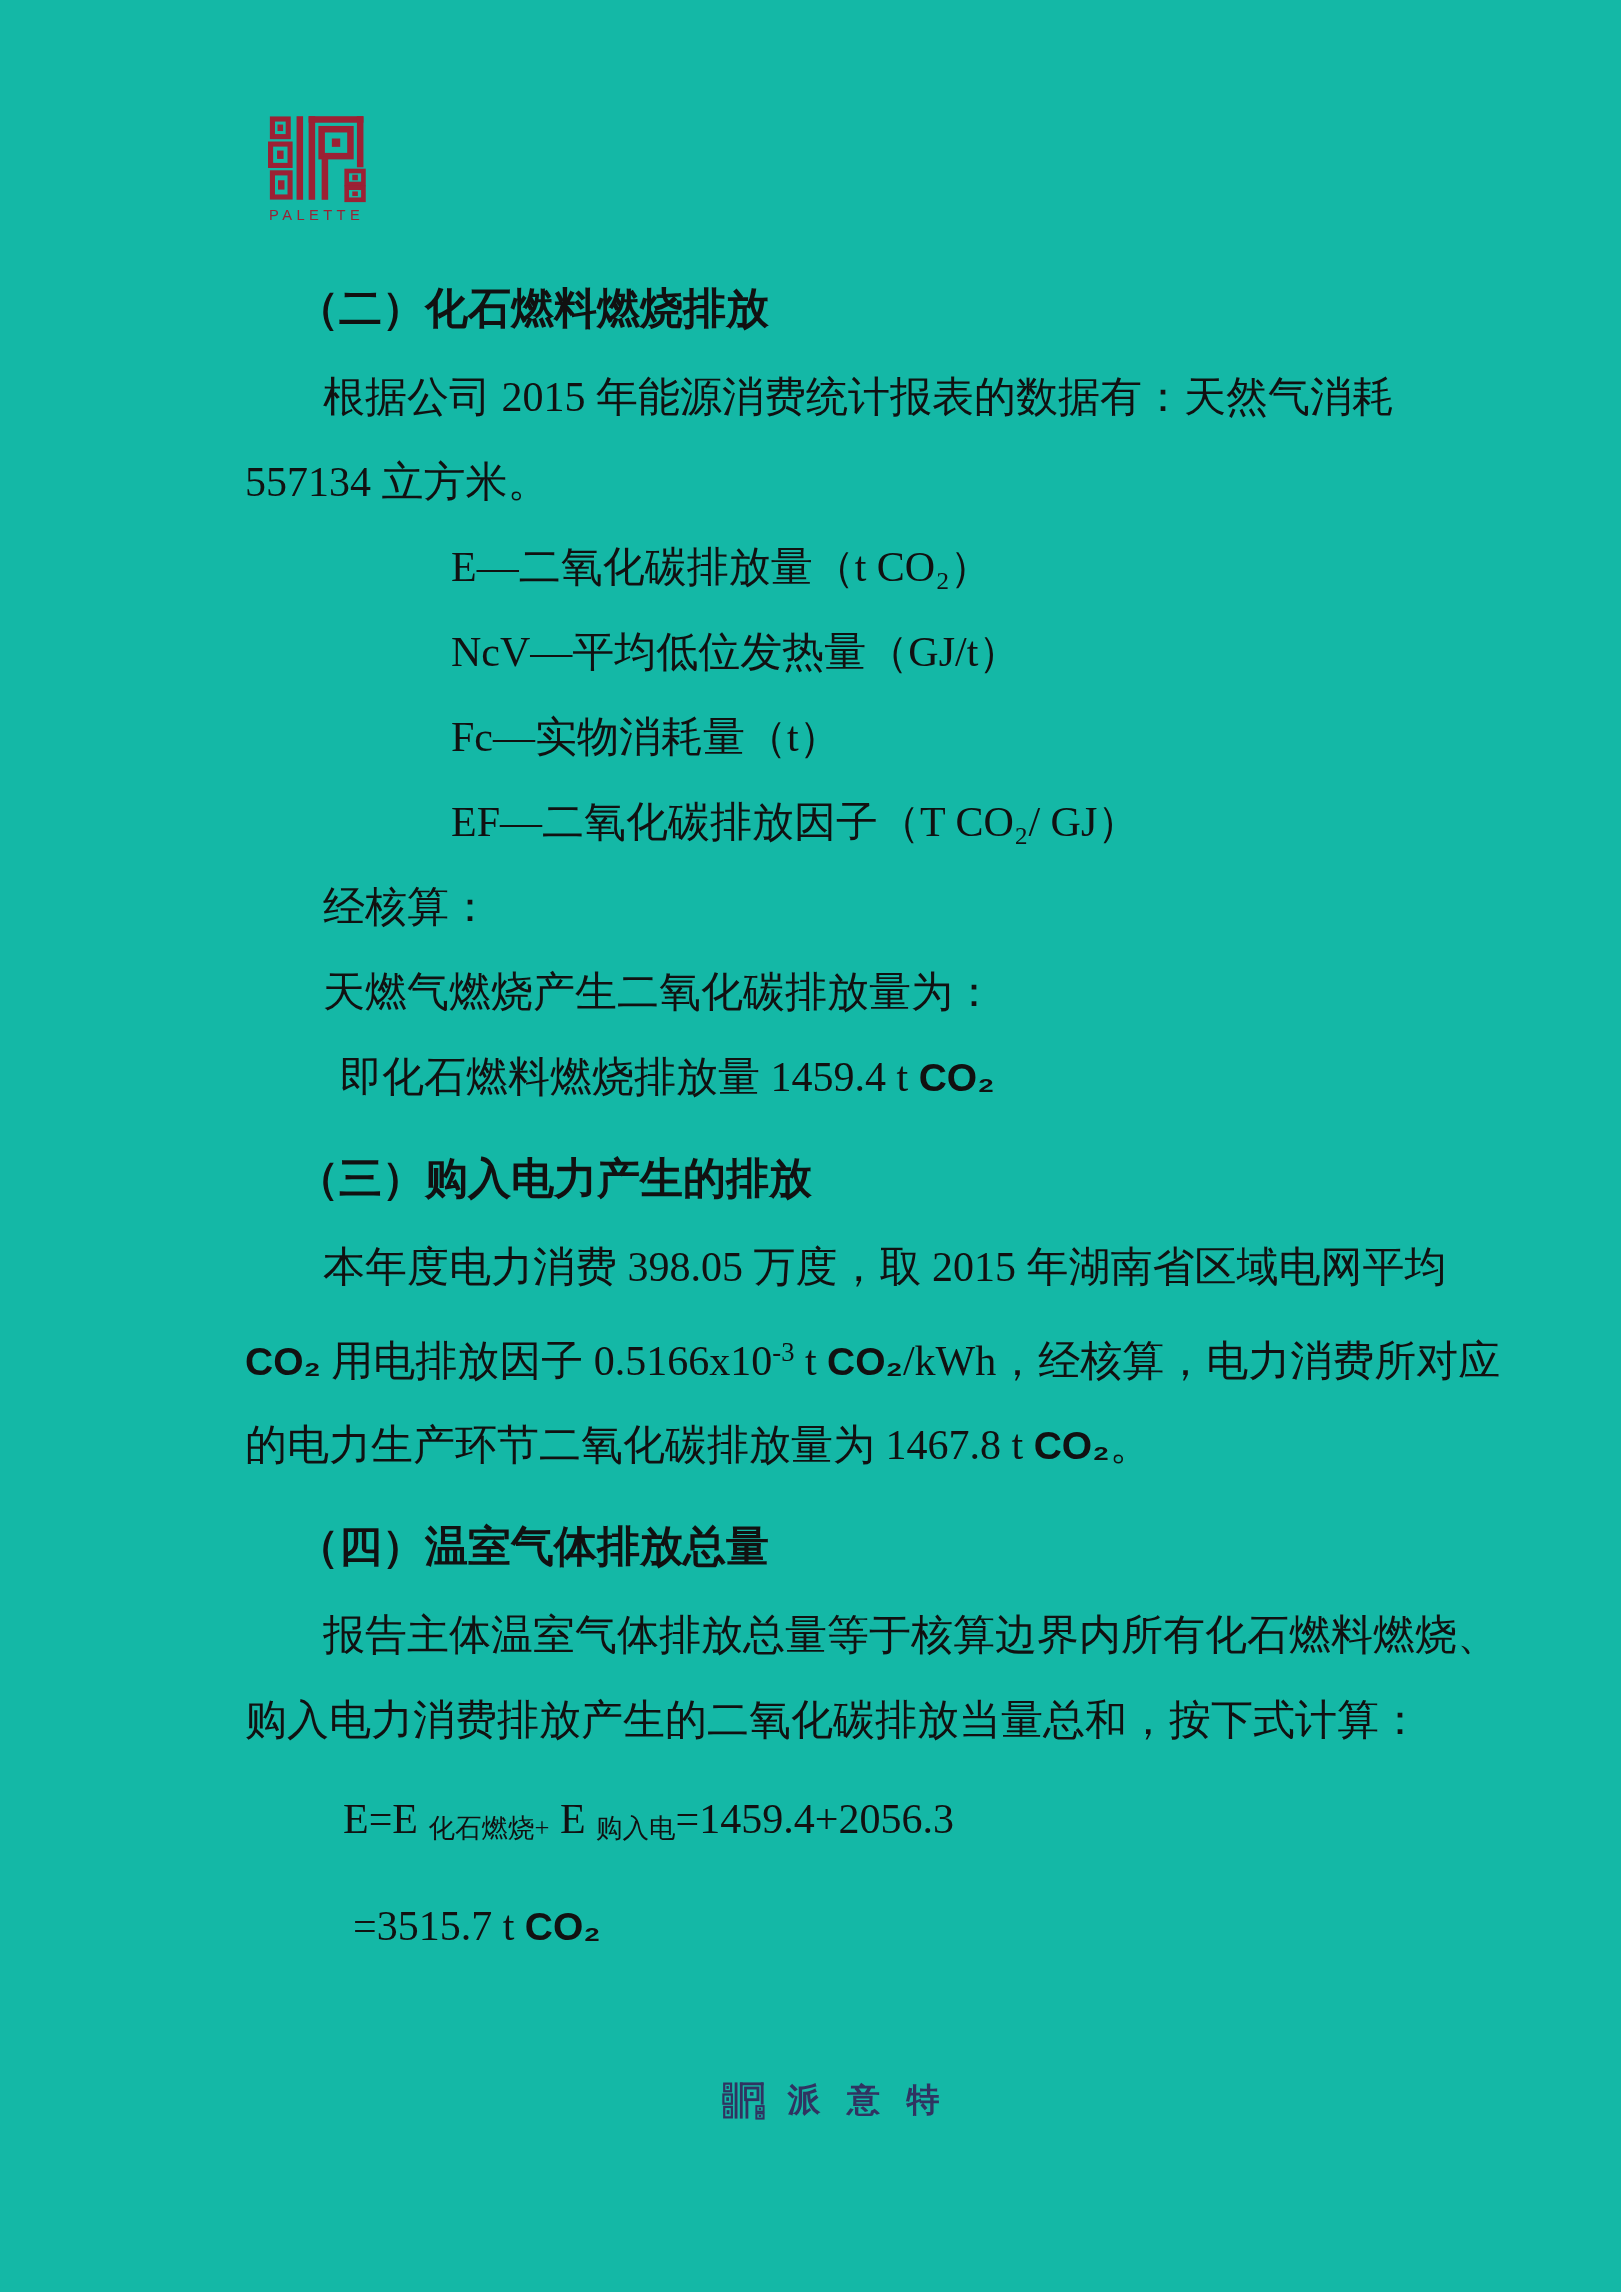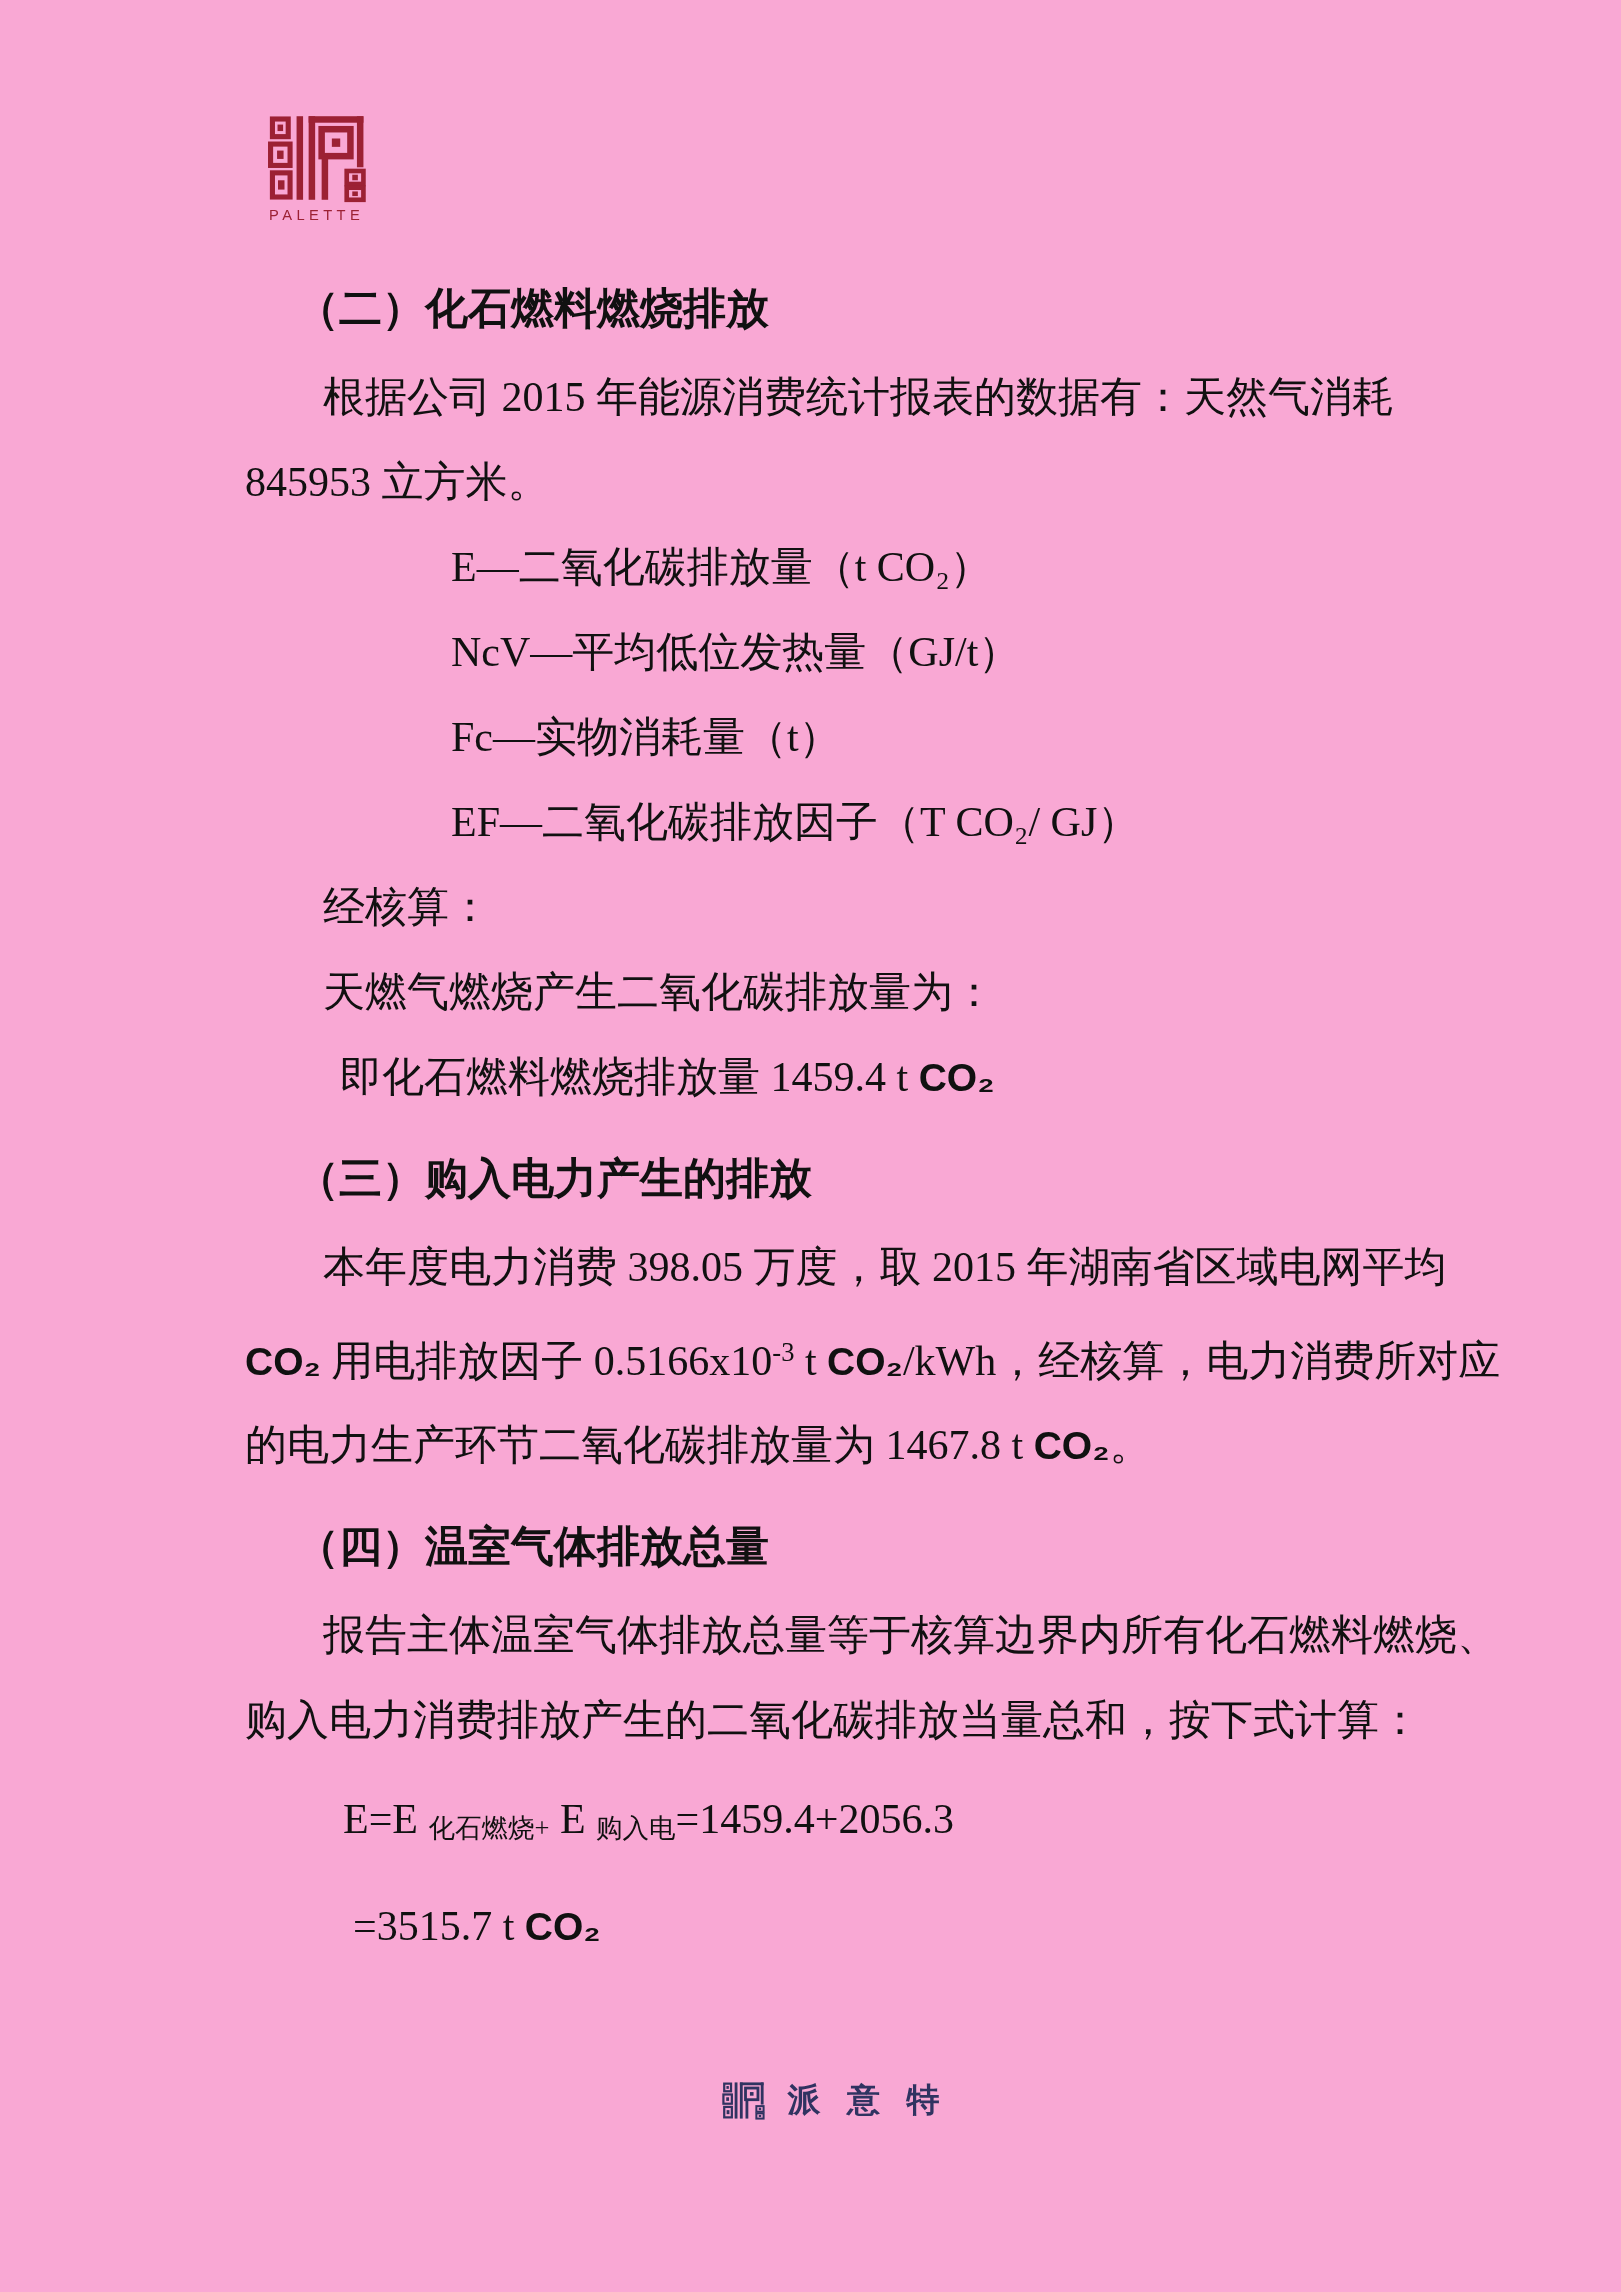--- a/index.html
+++ b/index.html
@@ -4,21 +4,21 @@
 <style>
   html, body {
     margin: 0;
     padding: 0;
     background: #ffffff;
   }
   .page {
     position: relative;
     width: 1621px;
     height: 2293px;
-    background: #f9a8d4;
+    background: #14b8a6;
     box-sizing: border-box;
     padding: 111px 157px 0 245px;
     font-family: "Liberation Serif", "DejaVu Serif", serif;
     color: #111111;
     overflow: hidden;
   }
   .brand {
     margin-left: 19.6px;
     width: 104px;
     color: #9c2134;
@@ -116,21 +116,21 @@
         </g>
       </defs>
       <use href="#pmark"></use>
     </svg>
     <div class="wordmark">PALETTE</div>
   </header>
 
   <h2 class="h2 first">（二）化石燃料燃烧排放</h2>
 
   <div class="line indent">根据公司 2015 年能源消费统计报表的数据有：天然气消耗</div>
-  <div class="line">845953 立方米。</div>
+  <div class="line">557134 立方米。</div>
 
 
   <div class="line ind-def">E—二氧化碳排放量（t CO₂）</div>
   <div class="line ind-def">NcV—平均低位发热量（GJ/t）</div>
   <div class="line ind-def">Fc—实物消耗量（t）</div>
   <div class="line ind-def">EF—二氧化碳排放因子（T CO₂/ GJ）</div>
 
   <div class="line indent">经核算：</div>
   <div class="line indent">天燃气燃烧产生二氧化碳排放量为：</div>
   <div class="line ind-res"><span>即化石燃料燃烧排放量 1459.4 t </span><span class="co2">CO₂</span></div>

